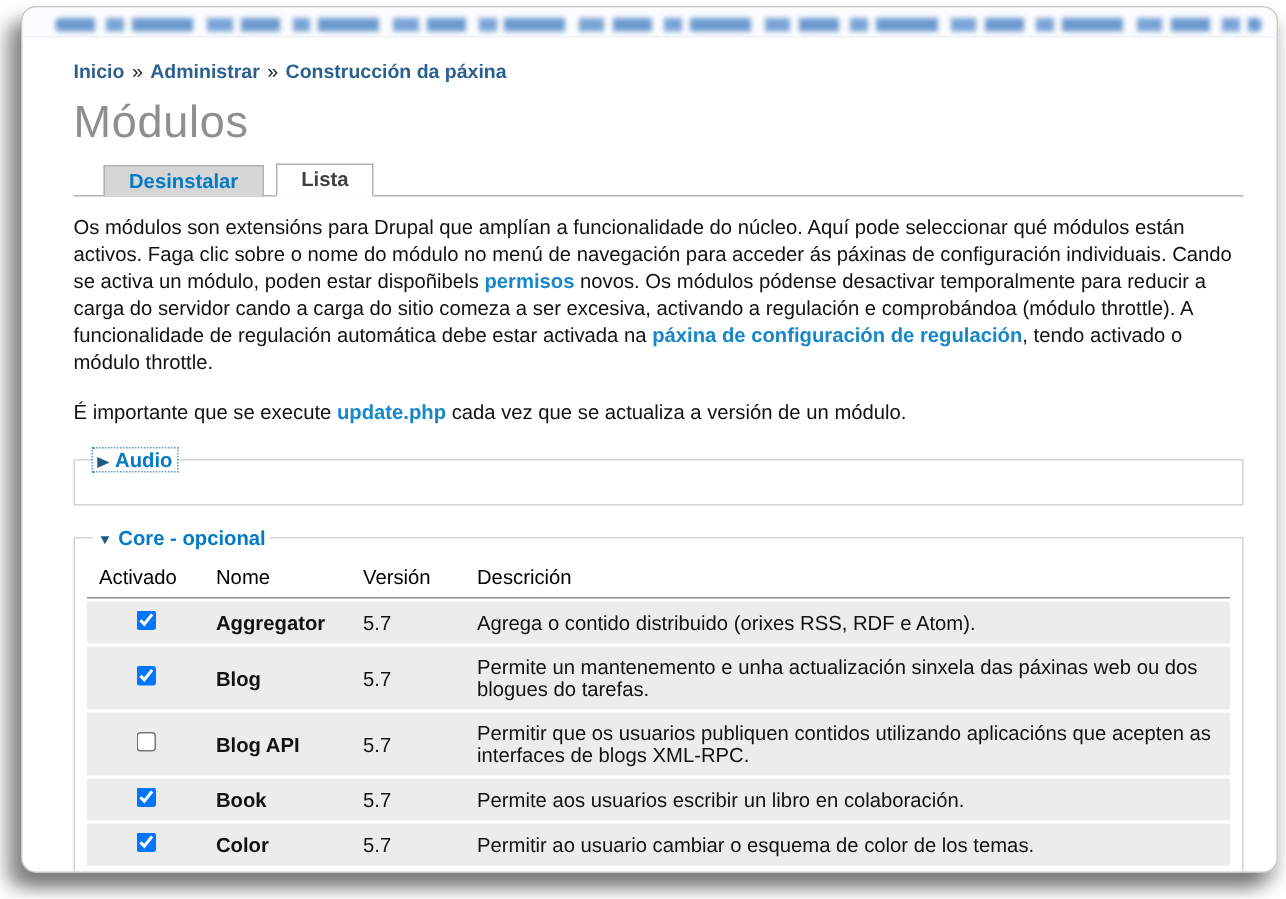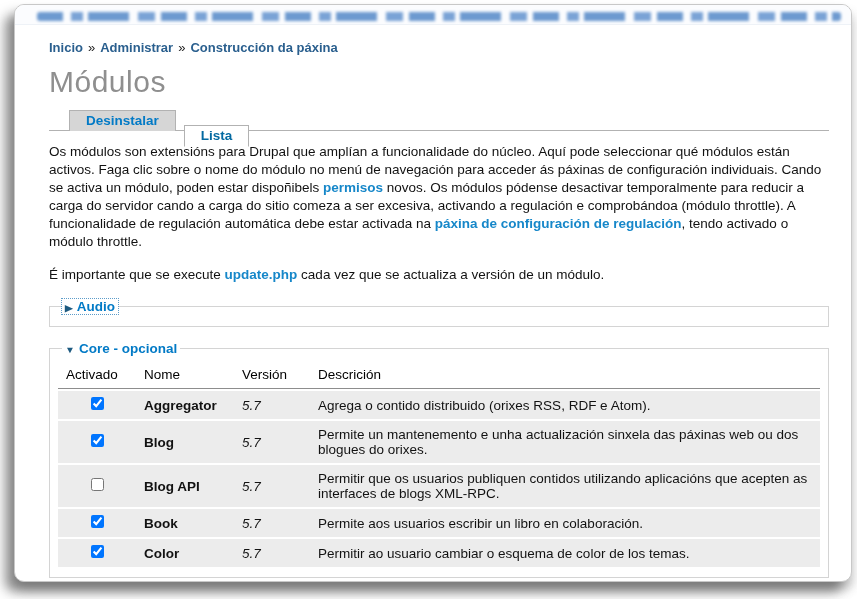--- a/index.html
+++ b/index.html
@@ -41,44 +41,44 @@
 
   
   .tabs{border-bottom:1px solid #b2b2b2;padding-left:20px;height:21px;}
   .tab{
     display:inline-block;height:20px;line-height:20px;padding:0 16px;
     font-size:13.5px;font-weight:bold;margin-right:8px;
     border:1px solid #b2b2b2;border-bottom:none;vertical-align:bottom;
     cursor:pointer;
   }
   .tab.inactive{background:#d6d6d6;color:#027ac6;text-align:center;}
-  .tab.active{background:#ffffff;color:#0369a1;position:relative;top:16px;border-bottom:1px solid #fff;}
+  .tab.active{background:#ffffff;color:#404040;position:relative;top:0;border-bottom:1px solid #fff;}
 
   
   .intro{margin-top:12px;line-height:18px;}
   .intro p{margin:0 0 15px;}
   a.inline-link{color:#1687c9;font-weight:bold;text-decoration:none;cursor:pointer;margin-top:13px;}
 
   
   fieldset{border:1px solid #d4d4d4;margin:0 0 6px;padding:4px 8px 8px;}
-  fieldset.collapsed{padding-bottom:8px;height:10px;margin-bottom:14px;}
+  fieldset.collapsed{padding-bottom:18px;height:10px;margin-bottom:14px;}
   legend{font-weight:bold;color:#027ac6;font-size:13.5px;padding:0 3px;margin-left:4px;cursor:pointer;}
   legend .arrow{font-size:10px;margin-right:4px;color:#1d5a80;display:inline-block;transform:scaleY(.9);}
   legend.focused{outline:1px dotted #5d9cc9;}
 
   
   table.modules{width:100%;border-collapse:separate;border-spacing:0 2px;font-size:13.5px;}
   table.modules th{
     text-align:left;font-weight:normal;padding:5px 8px 6px;color:#000;
     border-bottom:1px solid #8d8d8d;background:#fff;
   }
   table.modules td{background:#ececec;padding:6px 8px;vertical-align:middle;}
   td.chk{width:62px;text-align:center;}
   td.name{width:82px;font-weight:bold;white-space:nowrap;}
-  td.ver{width:60px;font-style:italic;}
+  td.ver{width:60px;}
   input[type=checkbox]{width:13px;height:13px;margin:0;cursor:pointer;}
 </style>
 </head>
 <body>
 
 <div class="window">
 
   <div class="topstrip">
     <div class="blobs"></div>
   </div>
@@ -120,21 +120,21 @@
           <tr>
             <td class="chk"><input type="checkbox" checked="checked" style=""></td>
             <td class="name">Aggregator</td>
             <td class="ver">5.7</td>
             <td>Agrega o contido distribuido (orixes RSS, RDF e Atom).</td>
           </tr>
           <tr>
             <td class="chk"><input type="checkbox" checked="checked" style=""></td>
             <td class="name">Blog</td>
             <td class="ver">5.7</td>
-            <td>Permite un mantenemento e unha actualización sinxela das páxinas web ou dos blogues do orixes.</td>
+            <td>Permite un mantenemento e unha actualización sinxela das páxinas web ou dos blogues do tarefas.</td>
           </tr>
           <tr>
             <td class="chk"><input type="checkbox" style=""></td>
             <td class="name">Blog API</td>
             <td class="ver">5.7</td>
             <td>Permitir que os usuarios publiquen contidos utilizando aplicacións que acepten as interfaces de blogs XML-RPC.</td>
           </tr>
           <tr>
             <td class="chk"><input type="checkbox" checked="checked" style=""></td>
             <td class="name">Book</td>

